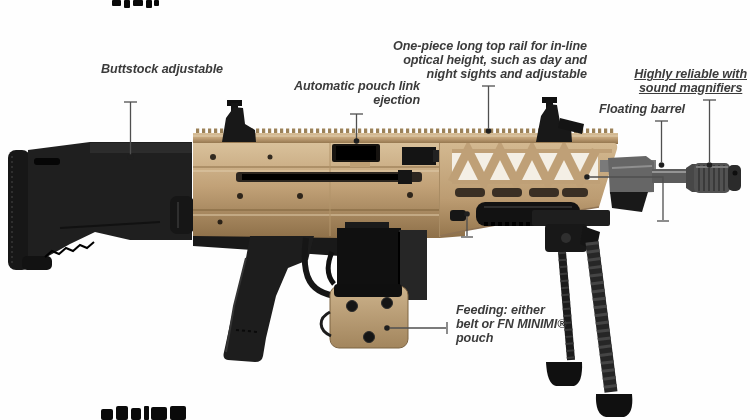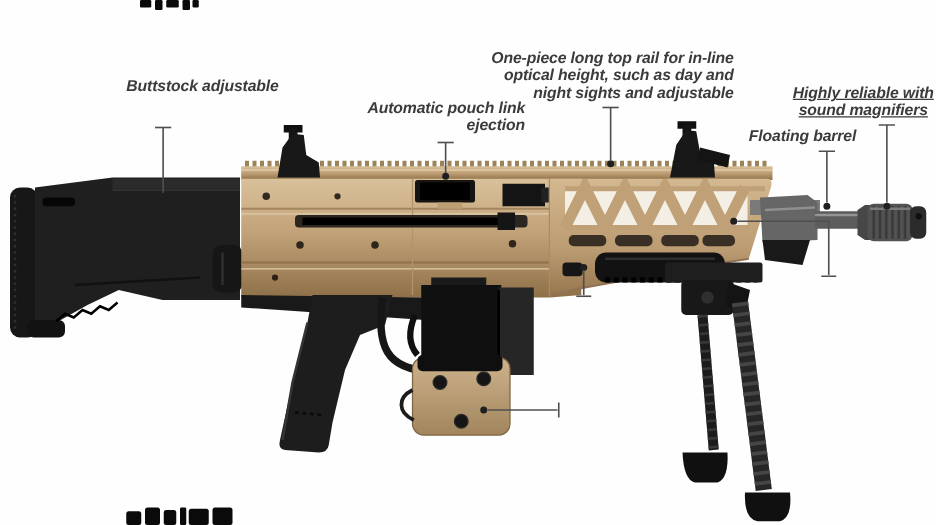--- a/index.html
+++ b/index.html
@@ -280,14 +280,19 @@
     <span>Highly reliable with</span>
     <span>sound magnifiers</span>
   </div>
 
   <div class="callout center" style="left:642px;top:103px;">
     <span>Floating barrel</span>
   </div>
 
 
 
+  <div class="callout left" style="left:456px;top:304px;">
+    <span>Feeding: either</span>
+    <span>belt or FN MINIMI®</span>
+    <span>pouch</span>
+  </div>
 
 </div>
 
 </body></html>

